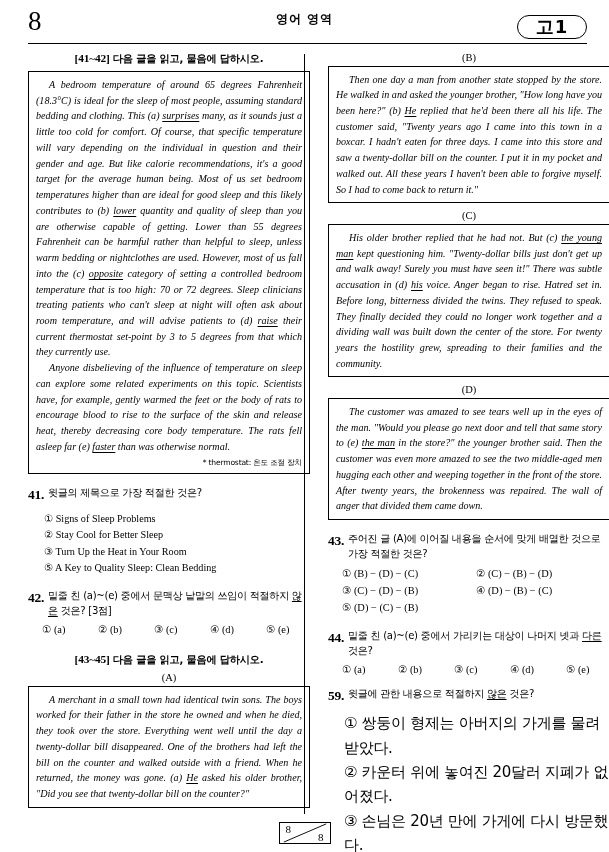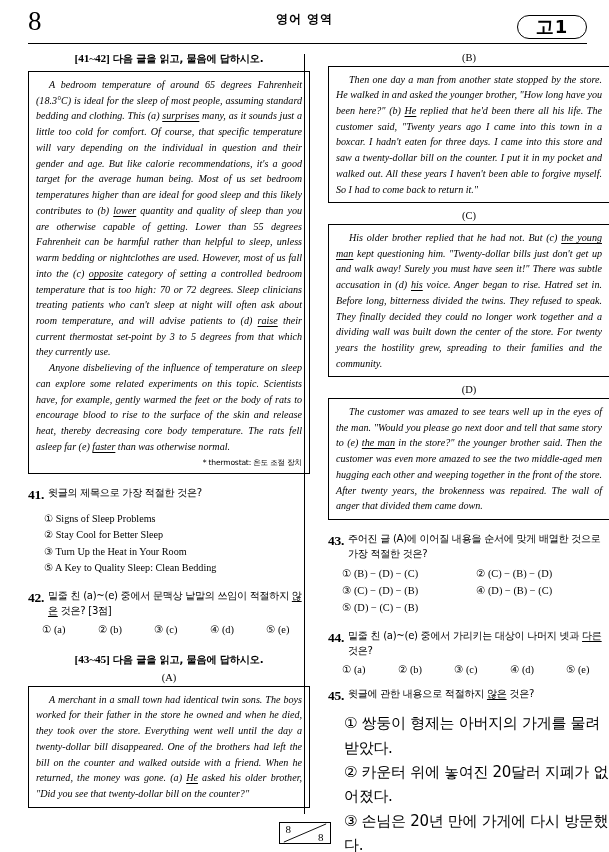--- a/index.html
+++ b/index.html
@@ -308,21 +308,21 @@
         <span>① (a)</span>
         <span>② (b)</span>
         <span>③ (c)</span>
         <span>④ (d)</span>
         <span>⑤ (e)</span>
       </div>
     </div>
 
     <div class="question">
       <div class="q-head">
-        <span class="q-num">45.</span>
+        <span class="q-num">59.</span>
         <span class="q-text"><span>윗글에 관한 내용으로 적절하지 </span><span class="u">않은</span><span> 것은?</span></span>
       </div>
       <div class="opts opt-ko">
         <div>① 쌍둥이 형제는 아버지의 가게를 물려받았다.</div>
         <div>② 카운터 위에 놓여진 20달러 지폐가 없어졌다.</div>
         <div>③ 손님은 20년 만에 가게에 다시 방문했다.</div>
         <div>④ 쌍둥이 형제의 가게 중앙에 벽이 세워졌다.</div>
         <div>⑤ 쌍둥이 형제는 끝까지 화해하지 못했다.</div>
       </div>
     </div>

